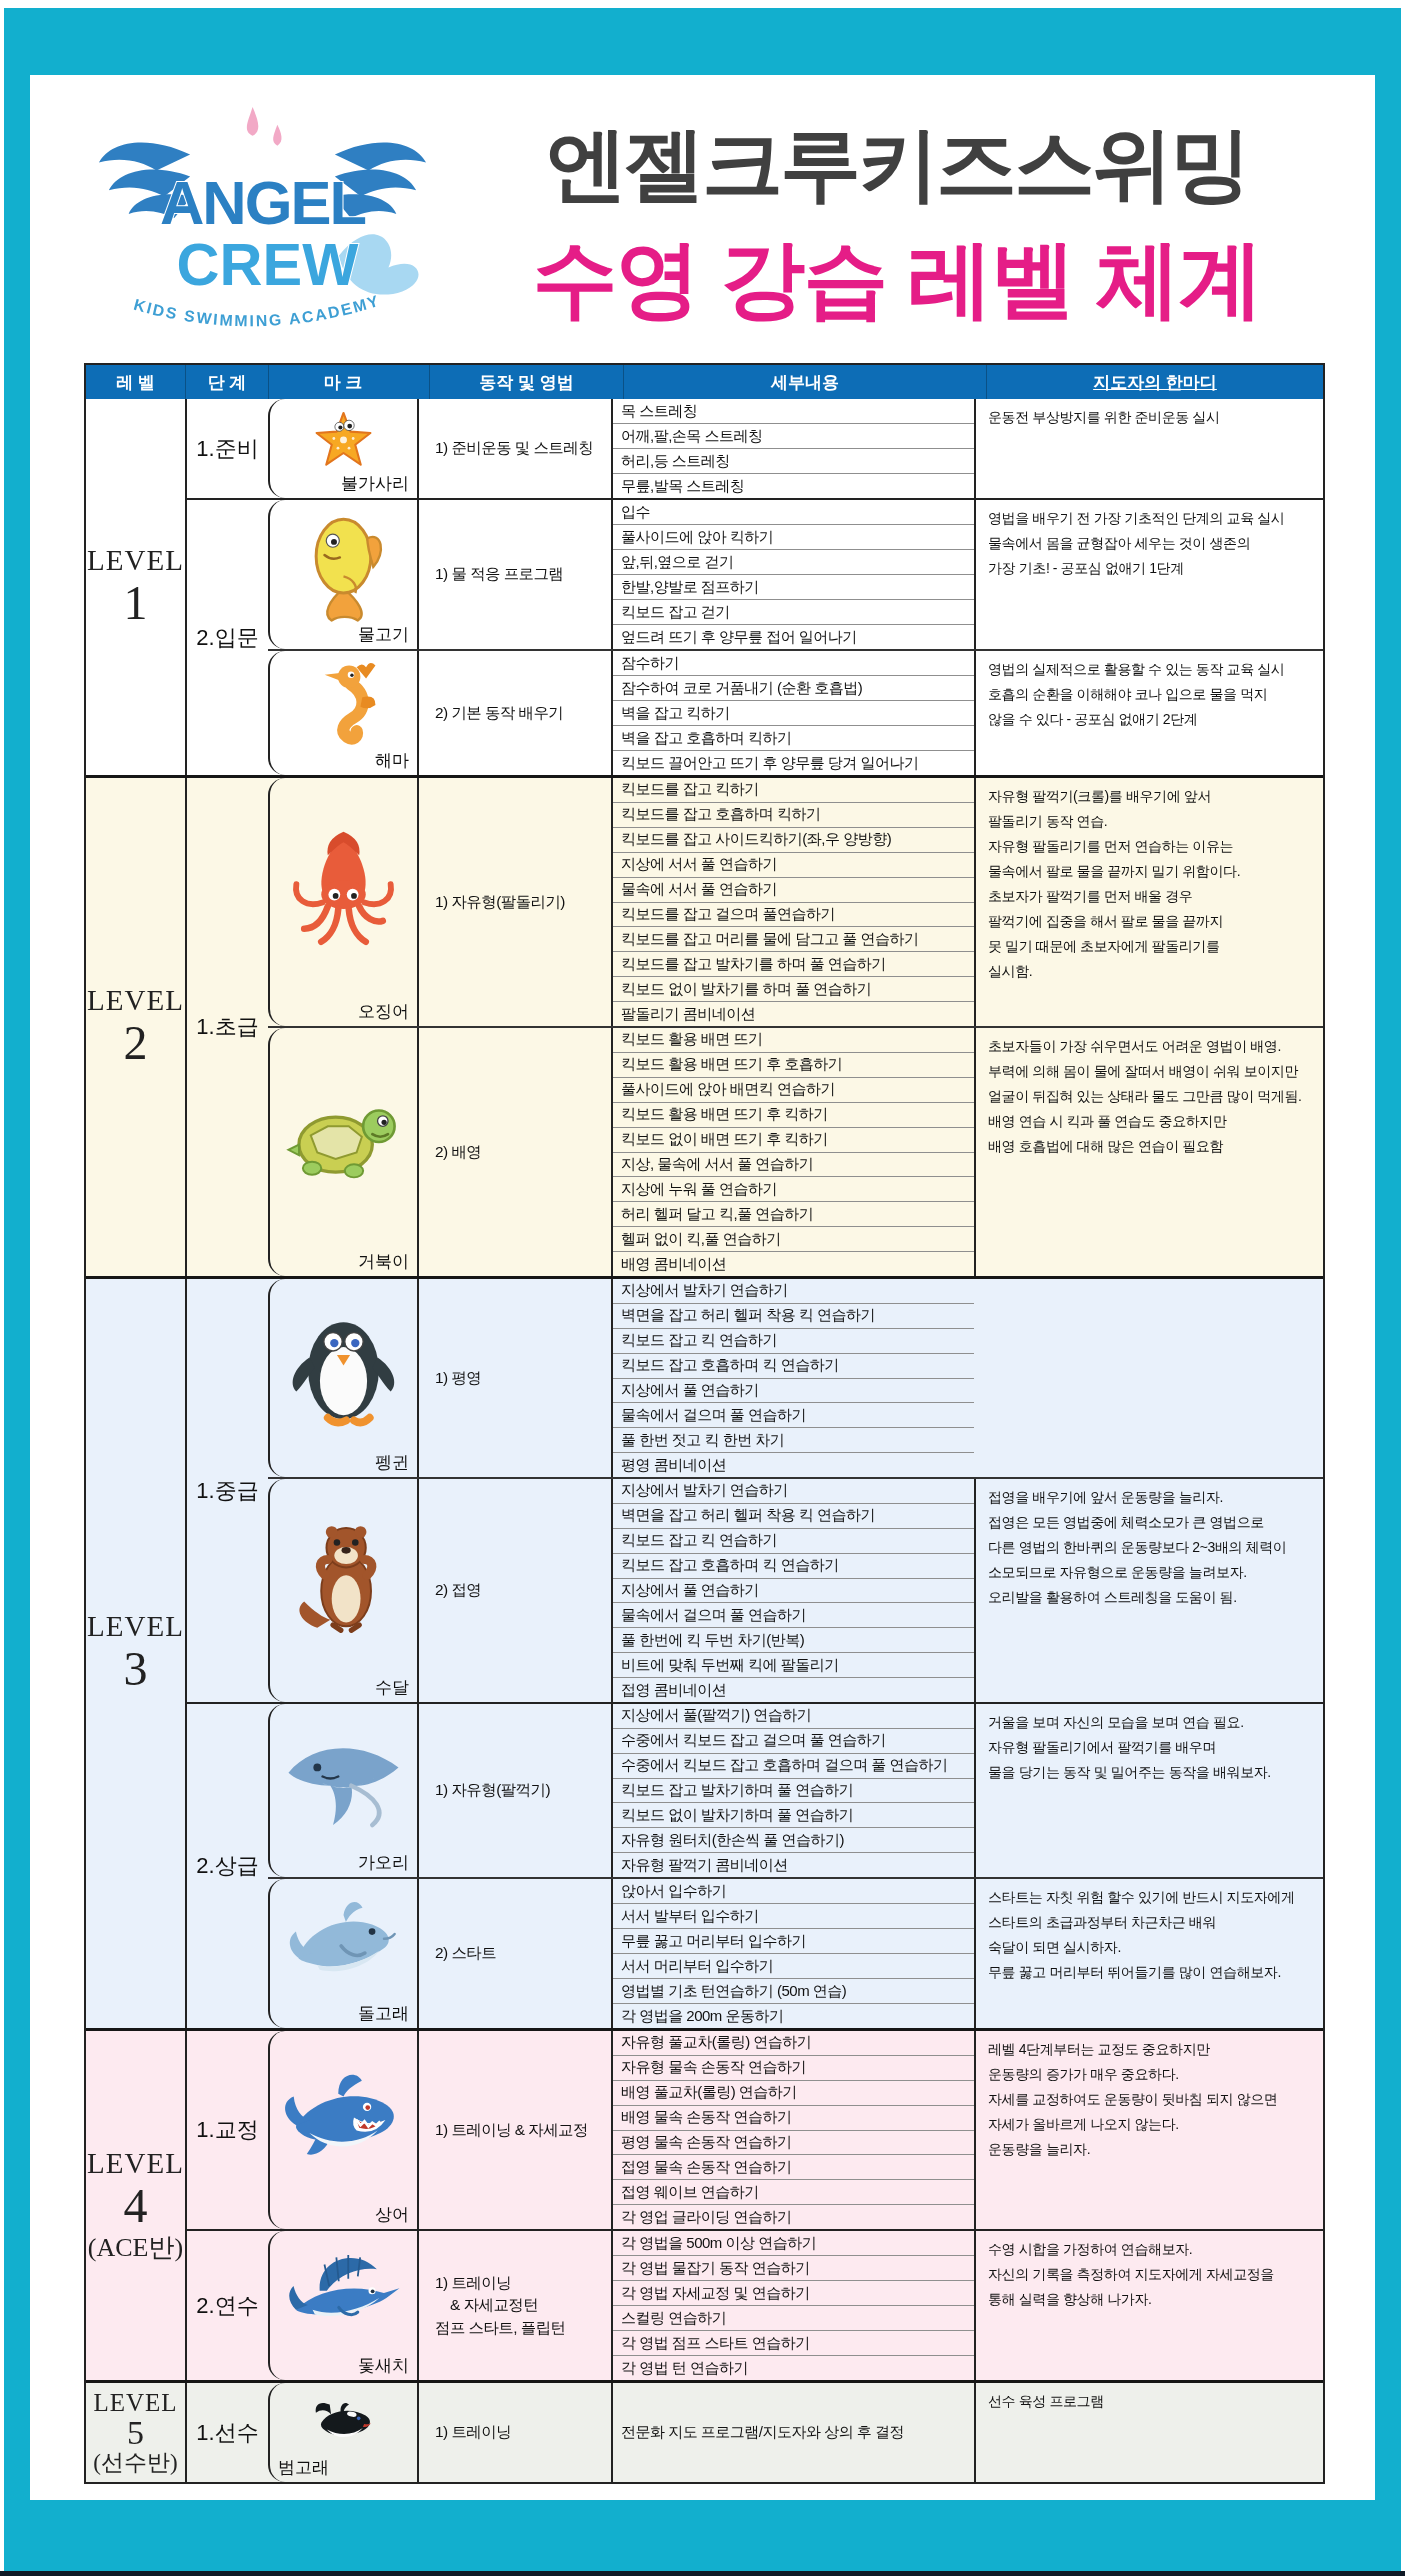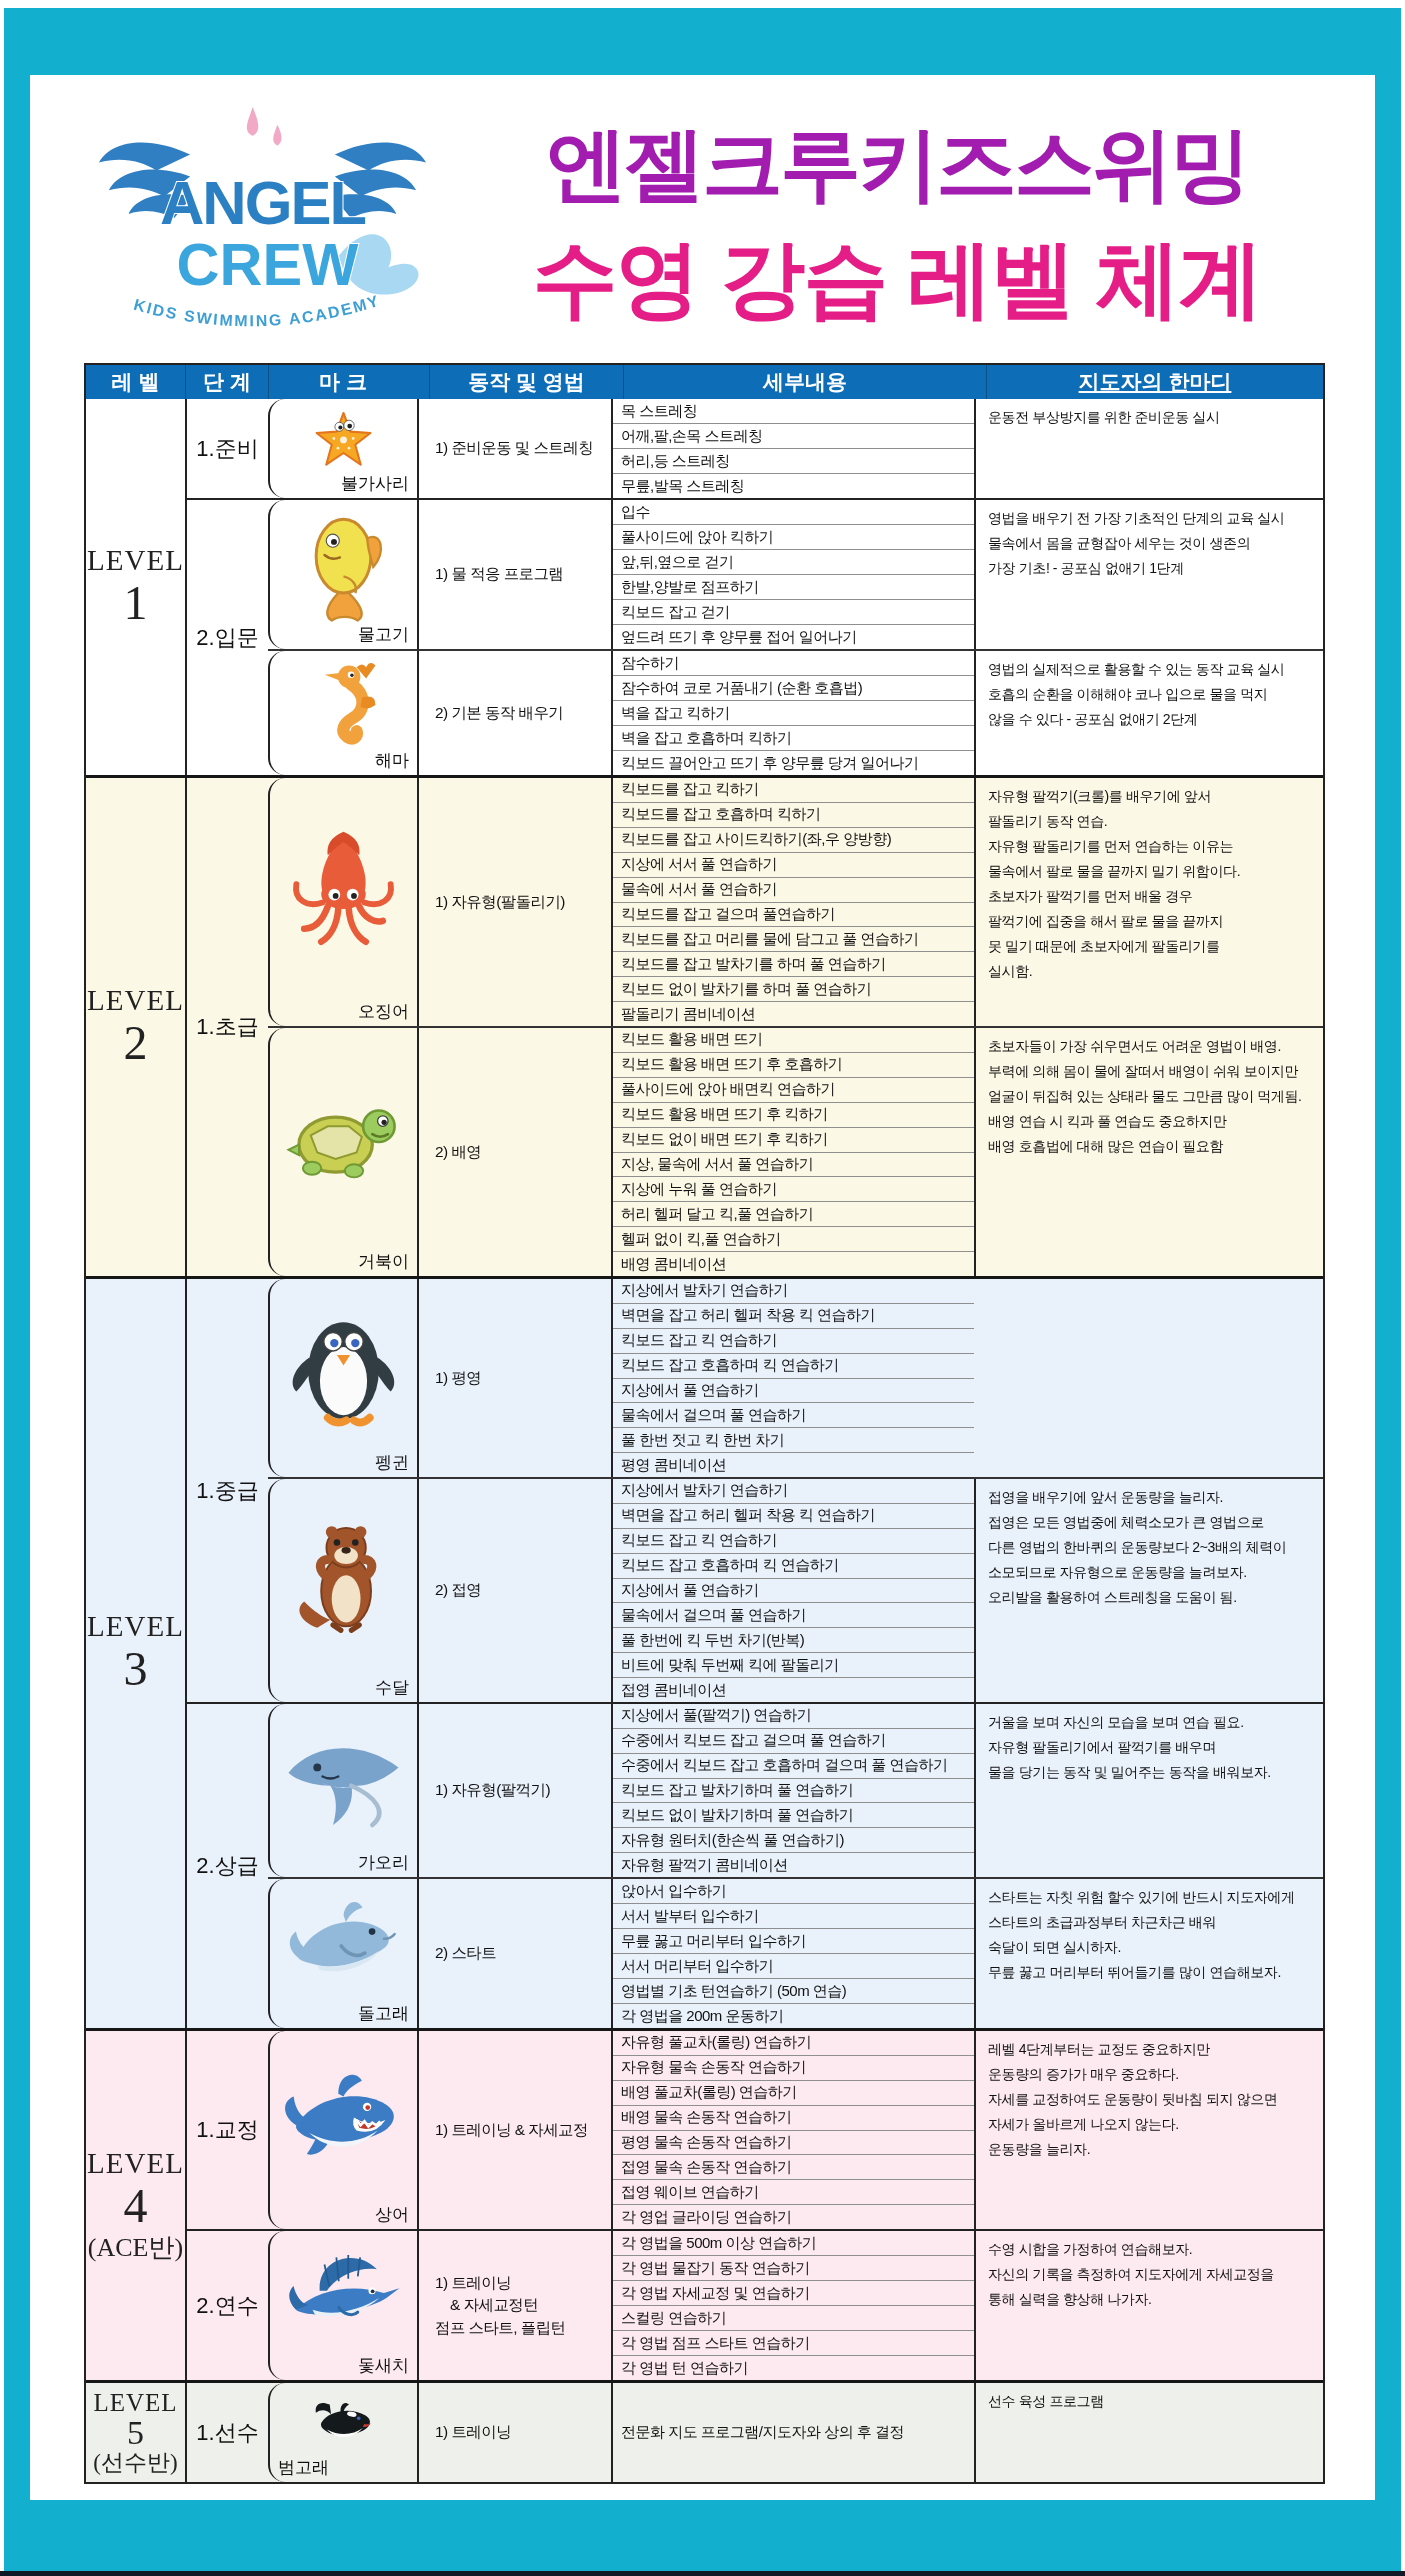--- a/index.html
+++ b/index.html
@@ -5,27 +5,27 @@
   html,body{margin:0;padding:0;background:#ffffff;}
   .page{position:relative;width:1405px;height:2576px;overflow:hidden;background:#ffffff;
         font-family:"Liberation Sans","DejaVu Sans",sans-serif;color:#111;}
   .frame{position:absolute;left:4px;top:8px;right:4px;bottom:3px;background:#12afce;}
   .panel{position:absolute;left:30px;top:75px;right:30px;bottom:76px;background:#ffffff;}
   .bottom-strip{position:absolute;left:0;right:0;bottom:0;height:5px;background:#101a26;}
 
   
   .logo{position:absolute;left:91px;top:97px;width:343px;height:248px;}
   .title{position:absolute;left:448px;width:898px;text-align:center;font-weight:bold;white-space:nowrap;}
-  .title1{top:111px;font-size:81px;letter-spacing:-3px;color:#a21caf;}
+  .title1{top:111px;font-size:81px;letter-spacing:-3px;color:#404040;}
   .title2{top:222px;font-size:85px;letter-spacing:-2px;color:#e51d87;}
 
   
   .table{position:absolute;left:84px;top:363px;width:1241px;border:2px solid #222;box-sizing:border-box;background:#fff;}
   .thead{display:flex;height:34px;background:#0d6db6;}
-  .th{display:flex;align-items:center;justify-content:center;color:#fff;font-weight:bold;font-size:21px;
+  .th{display:flex;align-items:center;justify-content:center;color:#fff;font-weight:bold;font-size:17px;
       box-sizing:border-box;border-left:1px solid #0a5186;}
   .th:first-child{border-left:none;}
   .w0{width:99px;}.w1{width:83px;}.w2{width:149px;}.w3{width:194px;margin-left:12px;}.w4{width:363px;}.w5{flex:1;text-decoration:underline;}
 
   .level-row{display:flex;}
   .lv-sep{border-top:3px solid #161616;}
   .level-cell{width:99px;box-sizing:border-box;display:flex;flex-direction:column;align-items:center;justify-content:center;
       font-family:"Liberation Serif","DejaVu Serif",serif;color:#222;}
   .level-word{font-size:29px;letter-spacing:1px;line-height:1.1;}
   .level-num{font-size:48px;line-height:1.1;}

